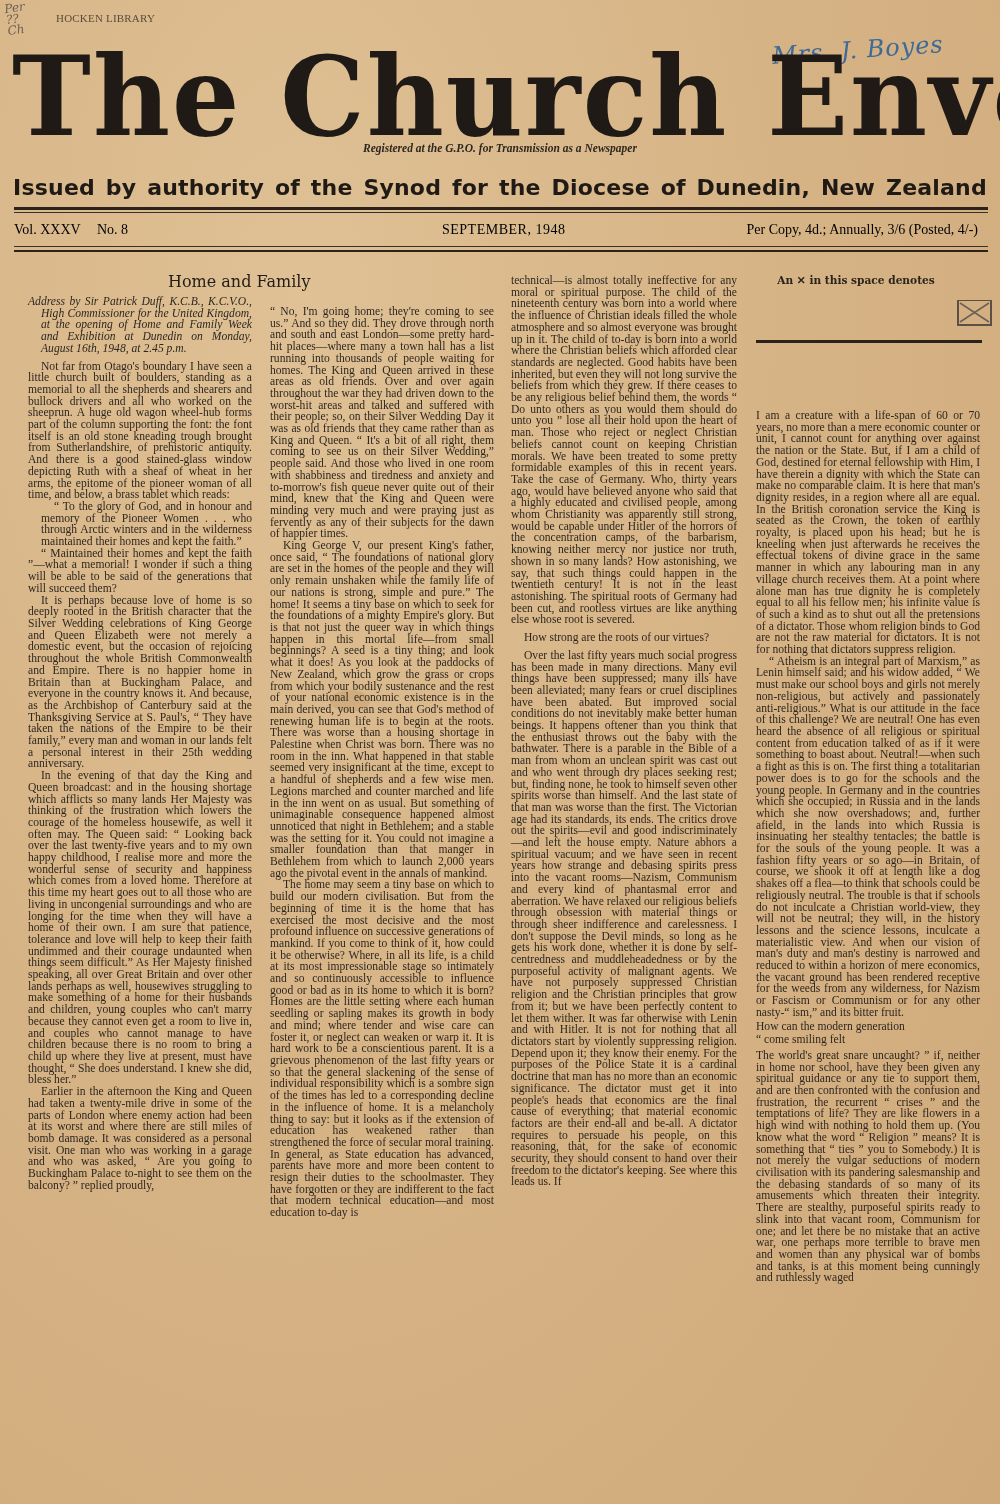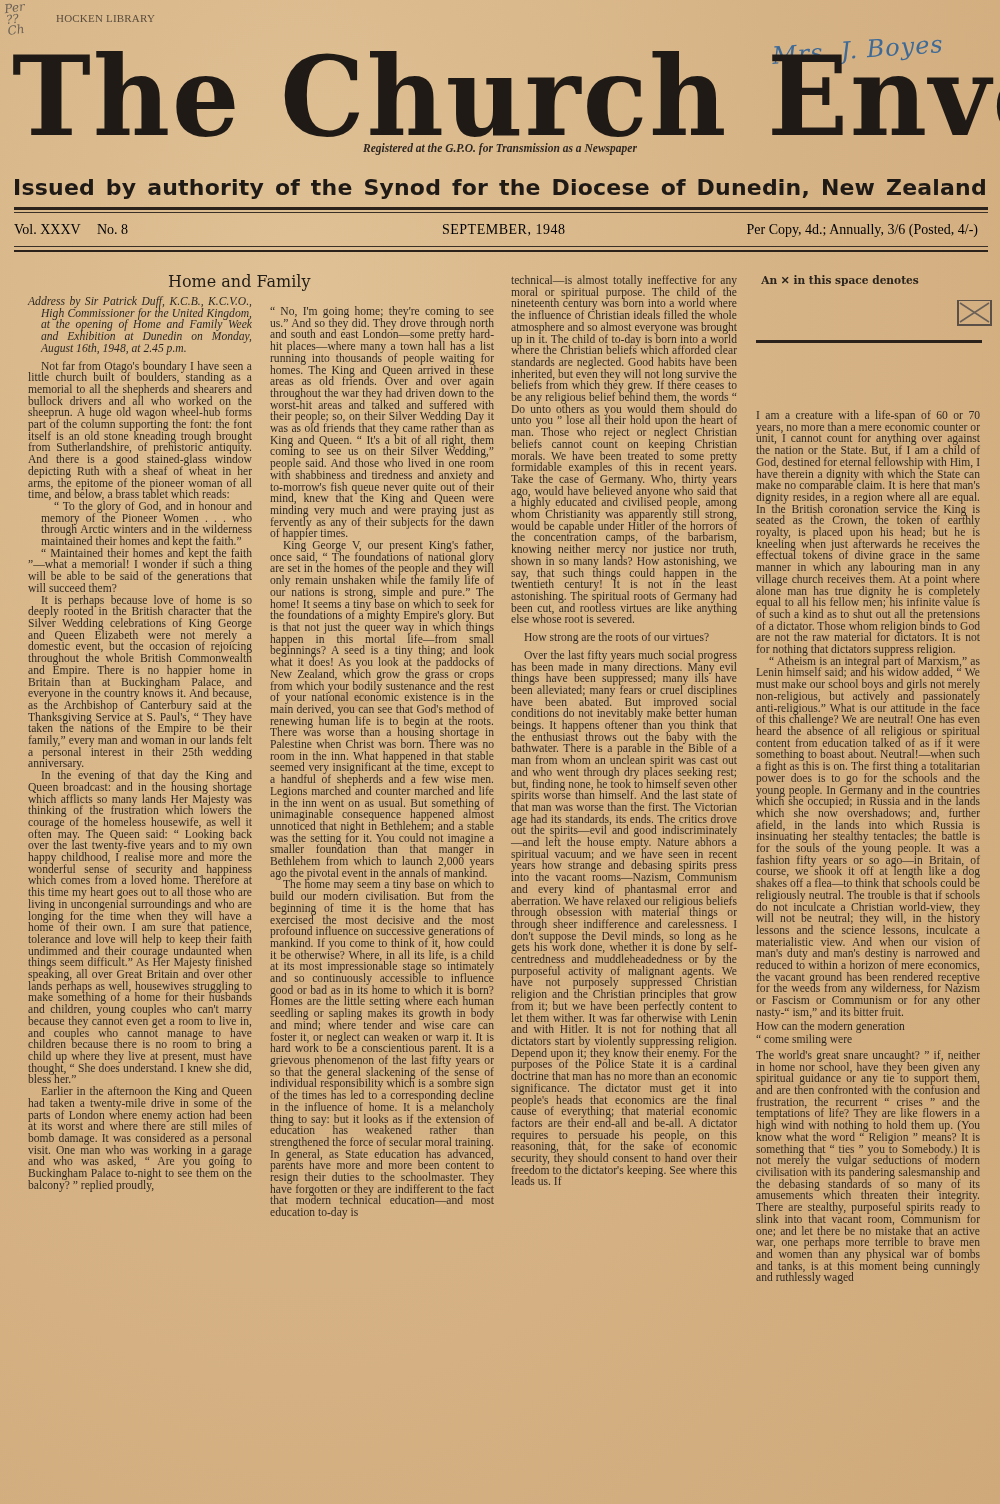--- a/index.html
+++ b/index.html
@@ -79,21 +79,21 @@
   .byline {
     font-style: italic; padding-left: 13px; text-indent: -13px !important;
     margin-bottom: 6px !important;
   }
   .quote { padding-left: 13px; margin: 0 !important; }
   .centered-quote { text-indent: 0 !important; margin-top: 2px !important; }
   .sub-box {
     position: absolute; left: 756px; top: 274px; width: 226px; height: 70px;
   }
   .sub-text {
-    position: absolute; left: 0; top: 0; width: 168px;
+    position: absolute; left: 16px; top: 0; width: 168px;
     font-family: "DejaVu Serif", serif; font-weight: bold;
     font-size: 10.6px; line-height: 12.5px; text-align: justify; color: #2b241c;
   }
   .sub-text .first { text-align: center; display: block; }
   .x-box {
     position: absolute; left: 201px; top: 26px; width: 31px; height: 23px;
     border: 2px solid #5a5048; border-top-width: 1px;
   }
   .x-box svg { position: absolute; left: 0; top: 0; }
   .sub-rule { position: absolute; left: 756px; width: 226px; top: 340px; height: 3px; background: #2a221b; }
@@ -164,17 +164,17 @@
         <line x1="30" y1="2" x2="1" y2="21" stroke="#6b6058" stroke-width="1.5"></line>
       </svg>
     </div>
   </div>
   <div class="sub-rule"></div>
 
   <div class="col col4">
     <p class="noindent">I am a creature with a life-span of 60 or 70 years, no more than a mere economic counter or unit, I cannot count for anything over against the nation or the State. But, if I am a child of God, destined for eternal fellowship with Him, I have therein a dignity with which the State can make no comparable claim. It is here that man's dignity resides, in a region where all are equal. In the British coronation service the King is seated as the Crown, the token of earthly royalty, is placed upon his head; but he is kneeling when just afterwards he receives the effectual tokens of divine grace in the same manner in which any labouring man in any village church receives them. At a point where alone man has true dignity he is completely equal to all his fellow men; his infinite value is of such a kind as to shut out all the pretensions of a dictator. Those whom religion binds to God are not the raw material for dictators. It is not for nothing that dictators suppress religion.</p>
     <p>“ Atheism is an integral part of Marxism,” as Lenin himself said; and his widow added, “ We must make our school boys and girls not merely non-religious, but actively and passionately anti-religious.” What is our attitude in the face of this challenge? We are neutral! One has even heard the absence of all religious or spiritual content from education talked of as if it were something to boast about. Neutral!—when such a fight as this is on. The first thing a totalitarian power does is to go for the schools and the young people. In Germany and in the countries which she occupied; in Russia and in the lands which she now overshadows; and, further afield, in the lands into which Russia is insinuating her stealthy tentacles; the battle is for the souls of the young people. It was a fashion fifty years or so ago—in Britain, of course, we shook it off at length like a dog shakes off a flea—to think that schools could be religiously neutral. The trouble is that if schools do not inculcate a Christian world-view, they will not be neutral; they will, in the history lessons and the science lessons, inculcate a materialistic view. And when our vision of man's duty and man's destiny is narrowed and reduced to within a horizon of mere economics, the vacant ground has been rendered receptive for the weeds from any wilderness, for Nazism or Fascism or Communism or for any other nasty-“ ism,” and its bitter fruit.</p>
     <p class="centered-quote">How can the modern generation</p>
-    <p class="centered-quote" style="margin-bottom:4px !important;">“ come smiling were</p>
+    <p class="centered-quote" style="margin-bottom:4px !important;">“ come smiling felt</p>
     <p class="noindent">The world's great snare uncaught? ” if, neither in home nor school, have they been given any spiritual guidance or any tie to support them, and are then confronted with the confusion and frustration, the recurrent “ crises ” and the temptations of life? They are like flowers in a high wind with nothing to hold them up. (You know what the word “ Religion ” means? It is something that “ ties ” you to Somebody.) It is not merely the vulgar seductions of modern civilisation with its pandering salesmanship and the debasing standards of so many of its amusements which threaten their integrity. There are stealthy, purposeful spirits ready to slink into that vacant room, Communism for one; and let there be no mistake that an active war, one perhaps more terrible to brave men and women than any physical war of bombs and tanks, is at this moment being cunningly and ruthlessly waged</p>
   </div>
 
 </div>
 
 </body></html>

